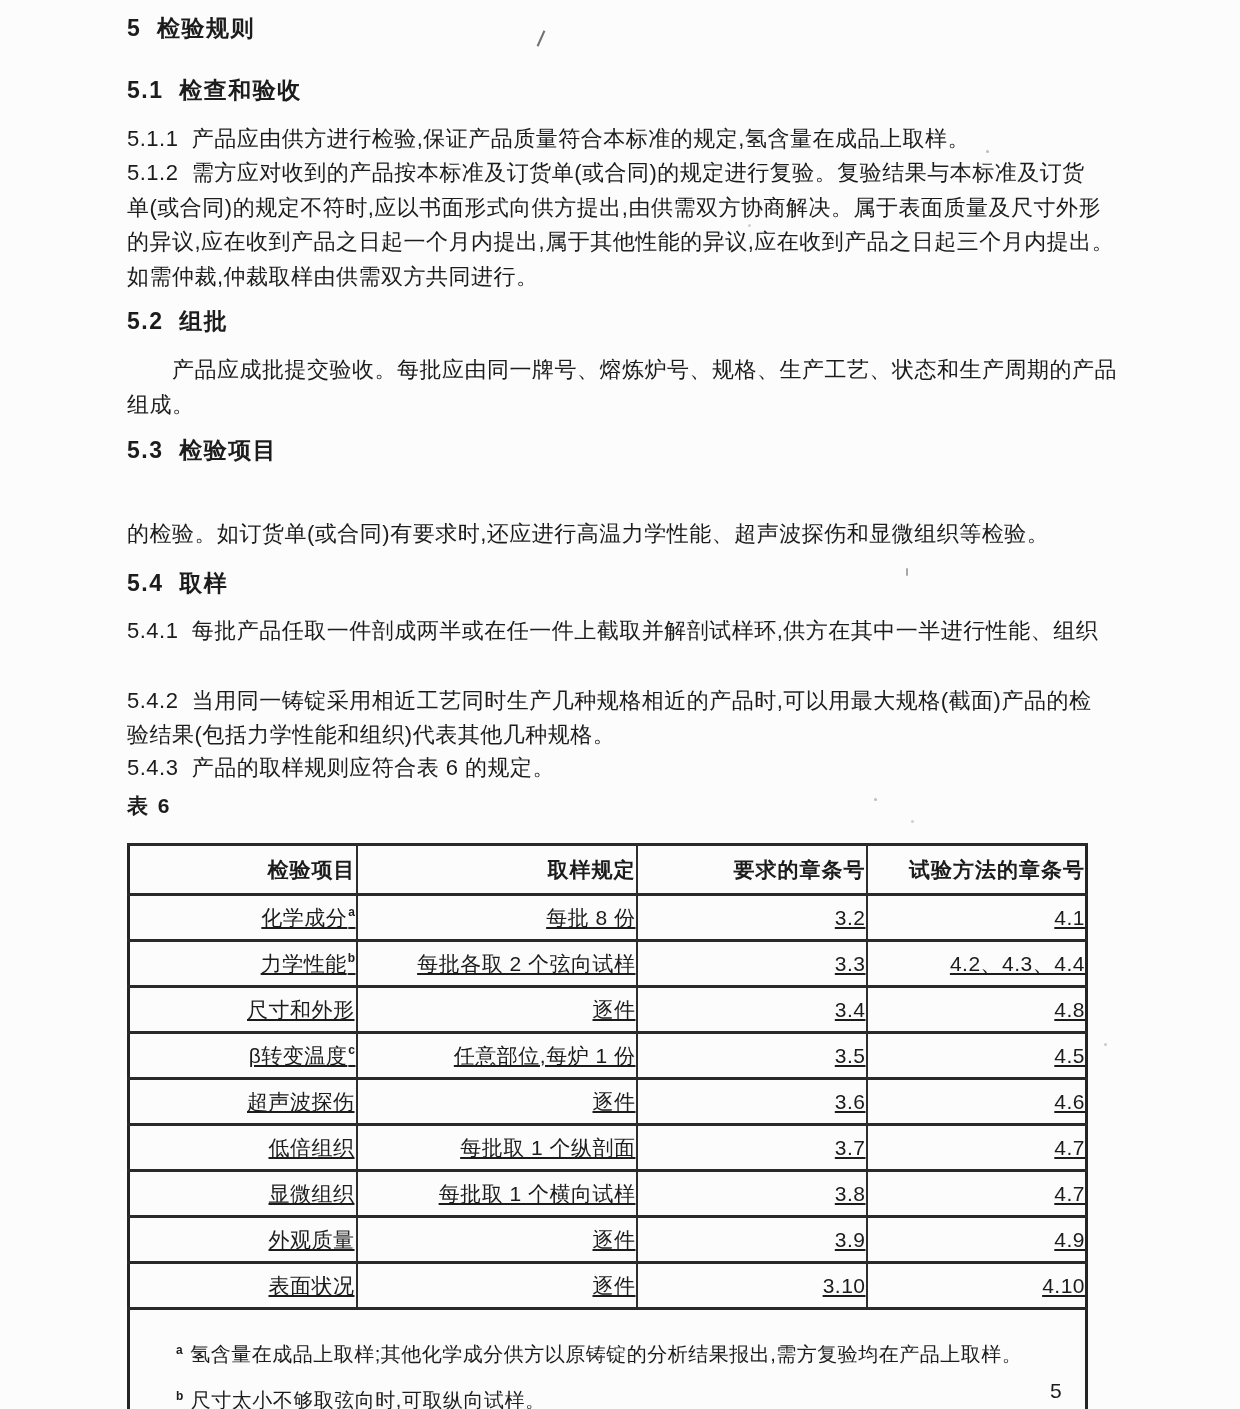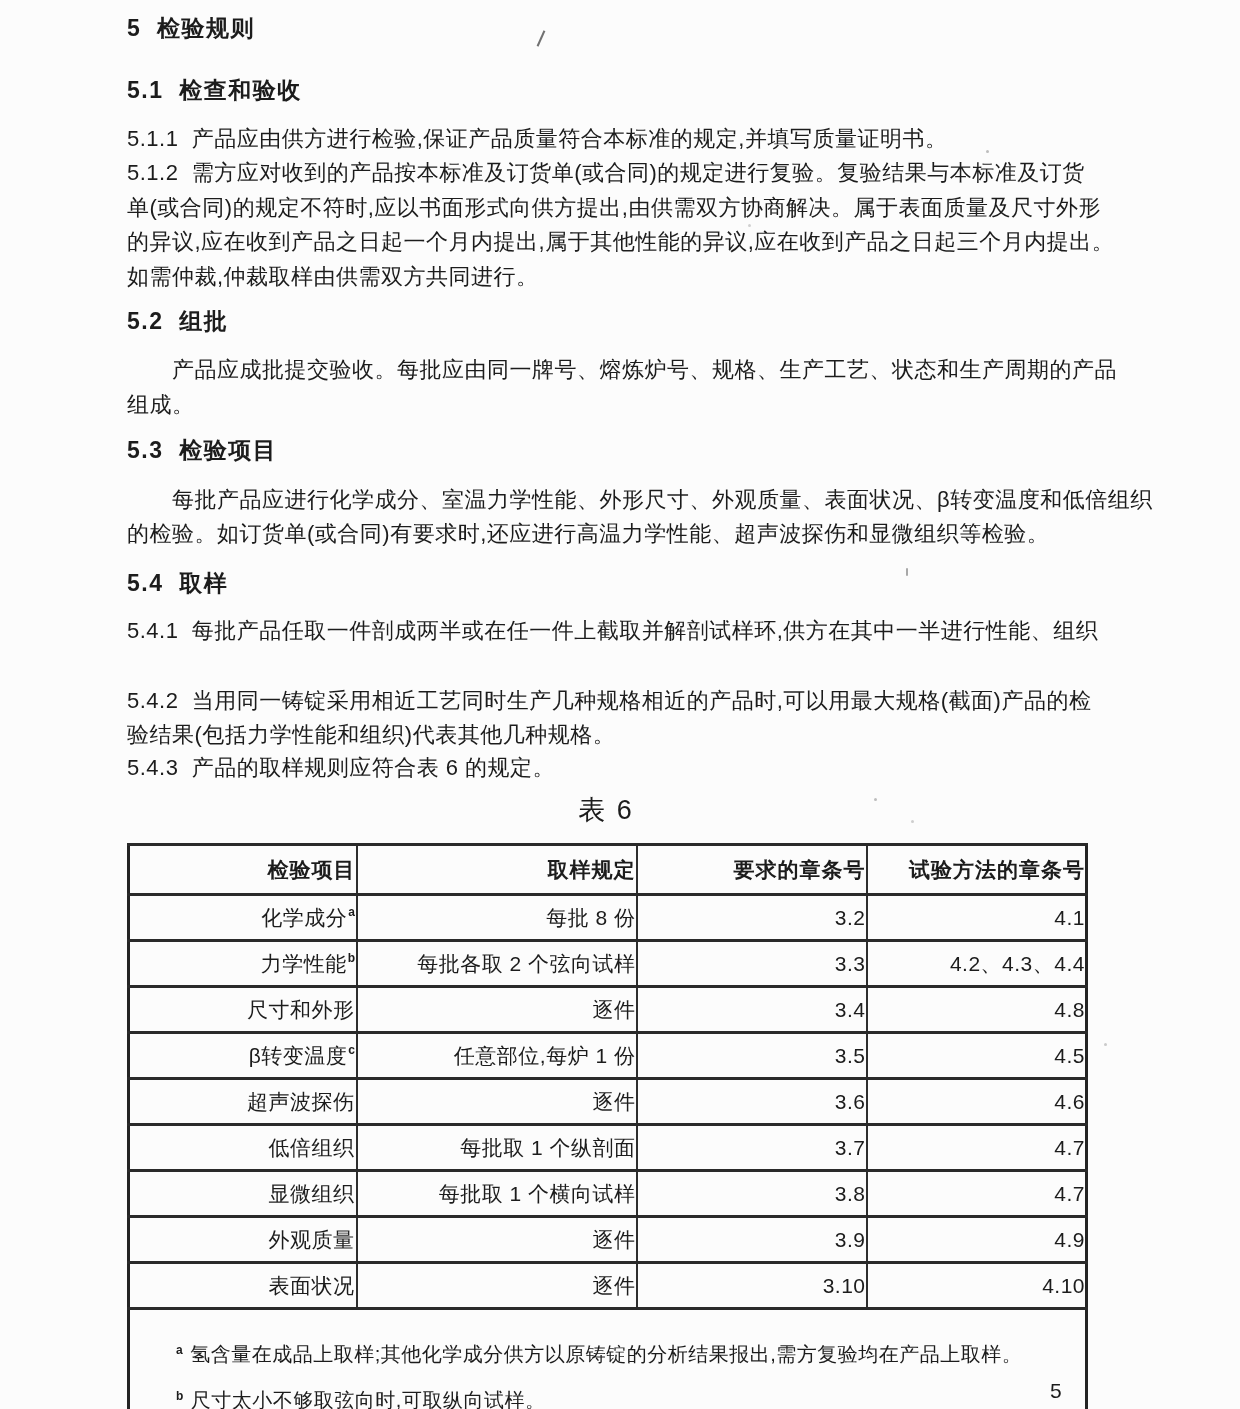--- a/index.html
+++ b/index.html
@@ -16,38 +16,38 @@
     font-size:22px; font-weight:500;
     letter-spacing:0.5px;
     white-space:pre;
     color:#1c1c1c;
   }
   .hd {
     font-weight:700; font-size:23px; letter-spacing:1.5px;
   }
   .tbl-title {
     position:absolute; left:127px; top:792px; width:958px;
-    text-align:center; font-size:27px; font-weight:400;
+    text-align:left; font-size:21px; font-weight:700;
     letter-spacing:2px;
   }
   table.tbl {
     position:absolute; left:127px; top:843px; width:958px;
     border-collapse:collapse; table-layout:fixed;
     border:3px solid #242424;
     background:transparent;
   }
   .tbl th, .tbl td {
     border-left:2px solid #2e2e2e; border-right:2px solid #2e2e2e;
     border-top:3px solid #2a2a2a; border-bottom:3px solid #2a2a2a;
     text-align:right; vertical-align:middle;
     font-size:21px; color:#1c1c1c; padding:0;
     white-space:pre; overflow:hidden;
   }
   .tbl th { height:47px; font-weight:700; letter-spacing:1px; }
-  .tbl tr.data td { height:43px; font-weight:500; letter-spacing:0.5px; }
+  .tbl tr.data td { height:43px; font-weight:500; letter-spacing:0.5px;text-decoration:underline; }
   .csup { font-size:12px; vertical-align:9px; margin-left:1px; font-weight:700; }
   .fncell { height:100px; }
   .tbl td.fncell {
     text-align:left; vertical-align:top; padding:9px 10px 0 46px;
     white-space:normal;
   }
   .fn { font-size:20px; font-weight:500; letter-spacing:0.5px; line-height:22px; margin-bottom:11px;margin-top:20px; }
   .fnm { font-size:12px; vertical-align:7px; margin-right:7px; font-weight:700; }
   .pagenum {
     position:absolute; left:1050px; top:1379px;
@@ -65,32 +65,31 @@
   .d6 { left:1104px; top:1043px; width:3px; height:3px; opacity:.8; }
 </style>
 </head>
 <body>
 
 <div class="page">
 
   <div class="ln hd" style="top:13px">5  检验规则</div>
   <div class="ln hd" style="top:75px">5.1  检查和验收</div>
 
-  <div class="ln" style="top:124px">5.1.1  产品应由供方进行检验,保证产品质量符合本标准的规定,并填写质量证明书。</div>
+  <div class="ln" style="top:124px">5.1.1  产品应由供方进行检验,保证产品质量符合本标准的规定,氢含量在成品上取样。</div>
   <div class="ln" style="top:158px">5.1.2  需方应对收到的产品按本标准及订货单(或合同)的规定进行复验。复验结果与本标准及订货</div>
   <div class="ln" style="top:193px">单(或合同)的规定不符时,应以书面形式向供方提出,由供需双方协商解决。属于表面质量及尺寸外形</div>
   <div class="ln" style="top:227px">的异议,应在收到产品之日起一个月内提出,属于其他性能的异议,应在收到产品之日起三个月内提出。</div>
   <div class="ln" style="top:262px">如需仲裁,仲裁取样由供需双方共同进行。</div>
 
   <div class="ln hd" style="top:306px">5.2  组批</div>
   <div class="ln" style="top:355px">　　产品应成批提交验收。每批应由同一牌号、熔炼炉号、规格、生产工艺、状态和生产周期的产品</div>
   <div class="ln" style="top:390px">组成。</div>
 
   <div class="ln hd" style="top:435px">5.3  检验项目</div>
-  <div class="ln" style="top:485px">　　每批产品应进行化学成分、室温力学性能、外形尺寸、外观质量、表面状况、β转变温度和低倍组织</div>
   <div class="ln" style="top:519px">的检验。如订货单(或合同)有要求时,还应进行高温力学性能、超声波探伤和显微组织等检验。</div>
 
   <div class="ln hd" style="top:568px">5.4  取样</div>
   <div class="ln" style="top:616px">5.4.1  每批产品任取一件剖成两半或在任一件上截取并解剖试样环,供方在其中一半进行性能、组织</div>
   <div class="ln" style="top:686px">5.4.2  当用同一铸锭采用相近工艺同时生产几种规格相近的产品时,可以用最大规格(截面)产品的检</div>
   <div class="ln" style="top:720px">验结果(包括力学性能和组织)代表其他几种规格。</div>
   <div class="ln" style="top:753px">5.4.3  产品的取样规则应符合表 6 的规定。</div>
 
   <div class="tbl-title">表 6</div>
 

